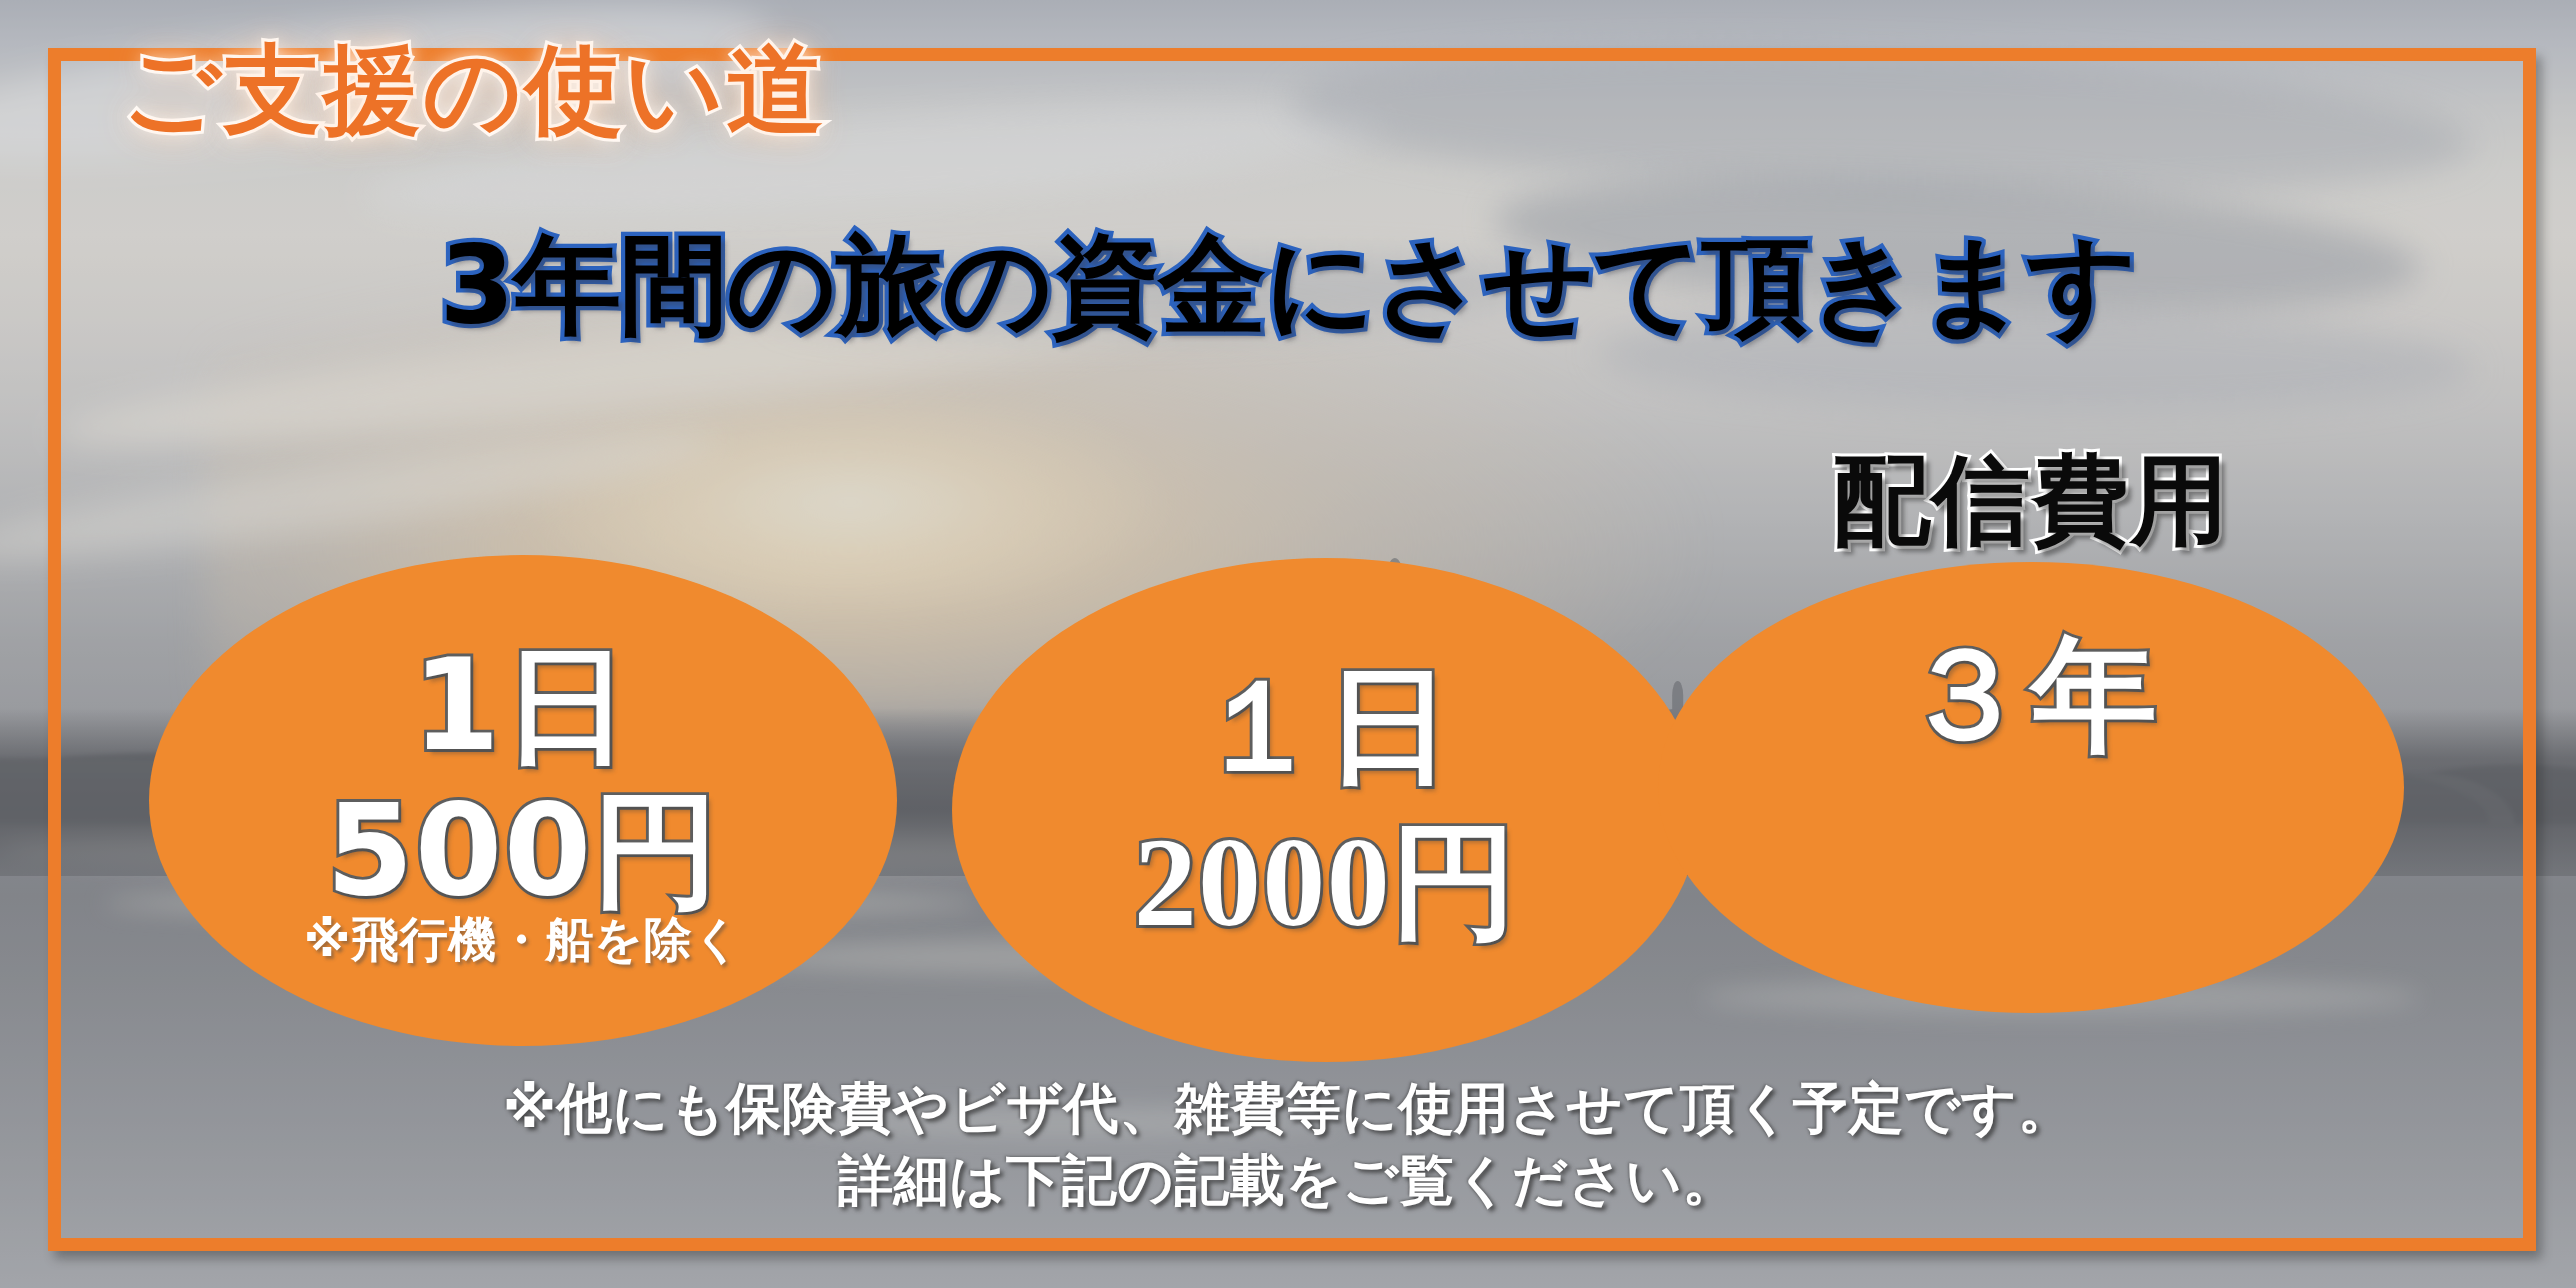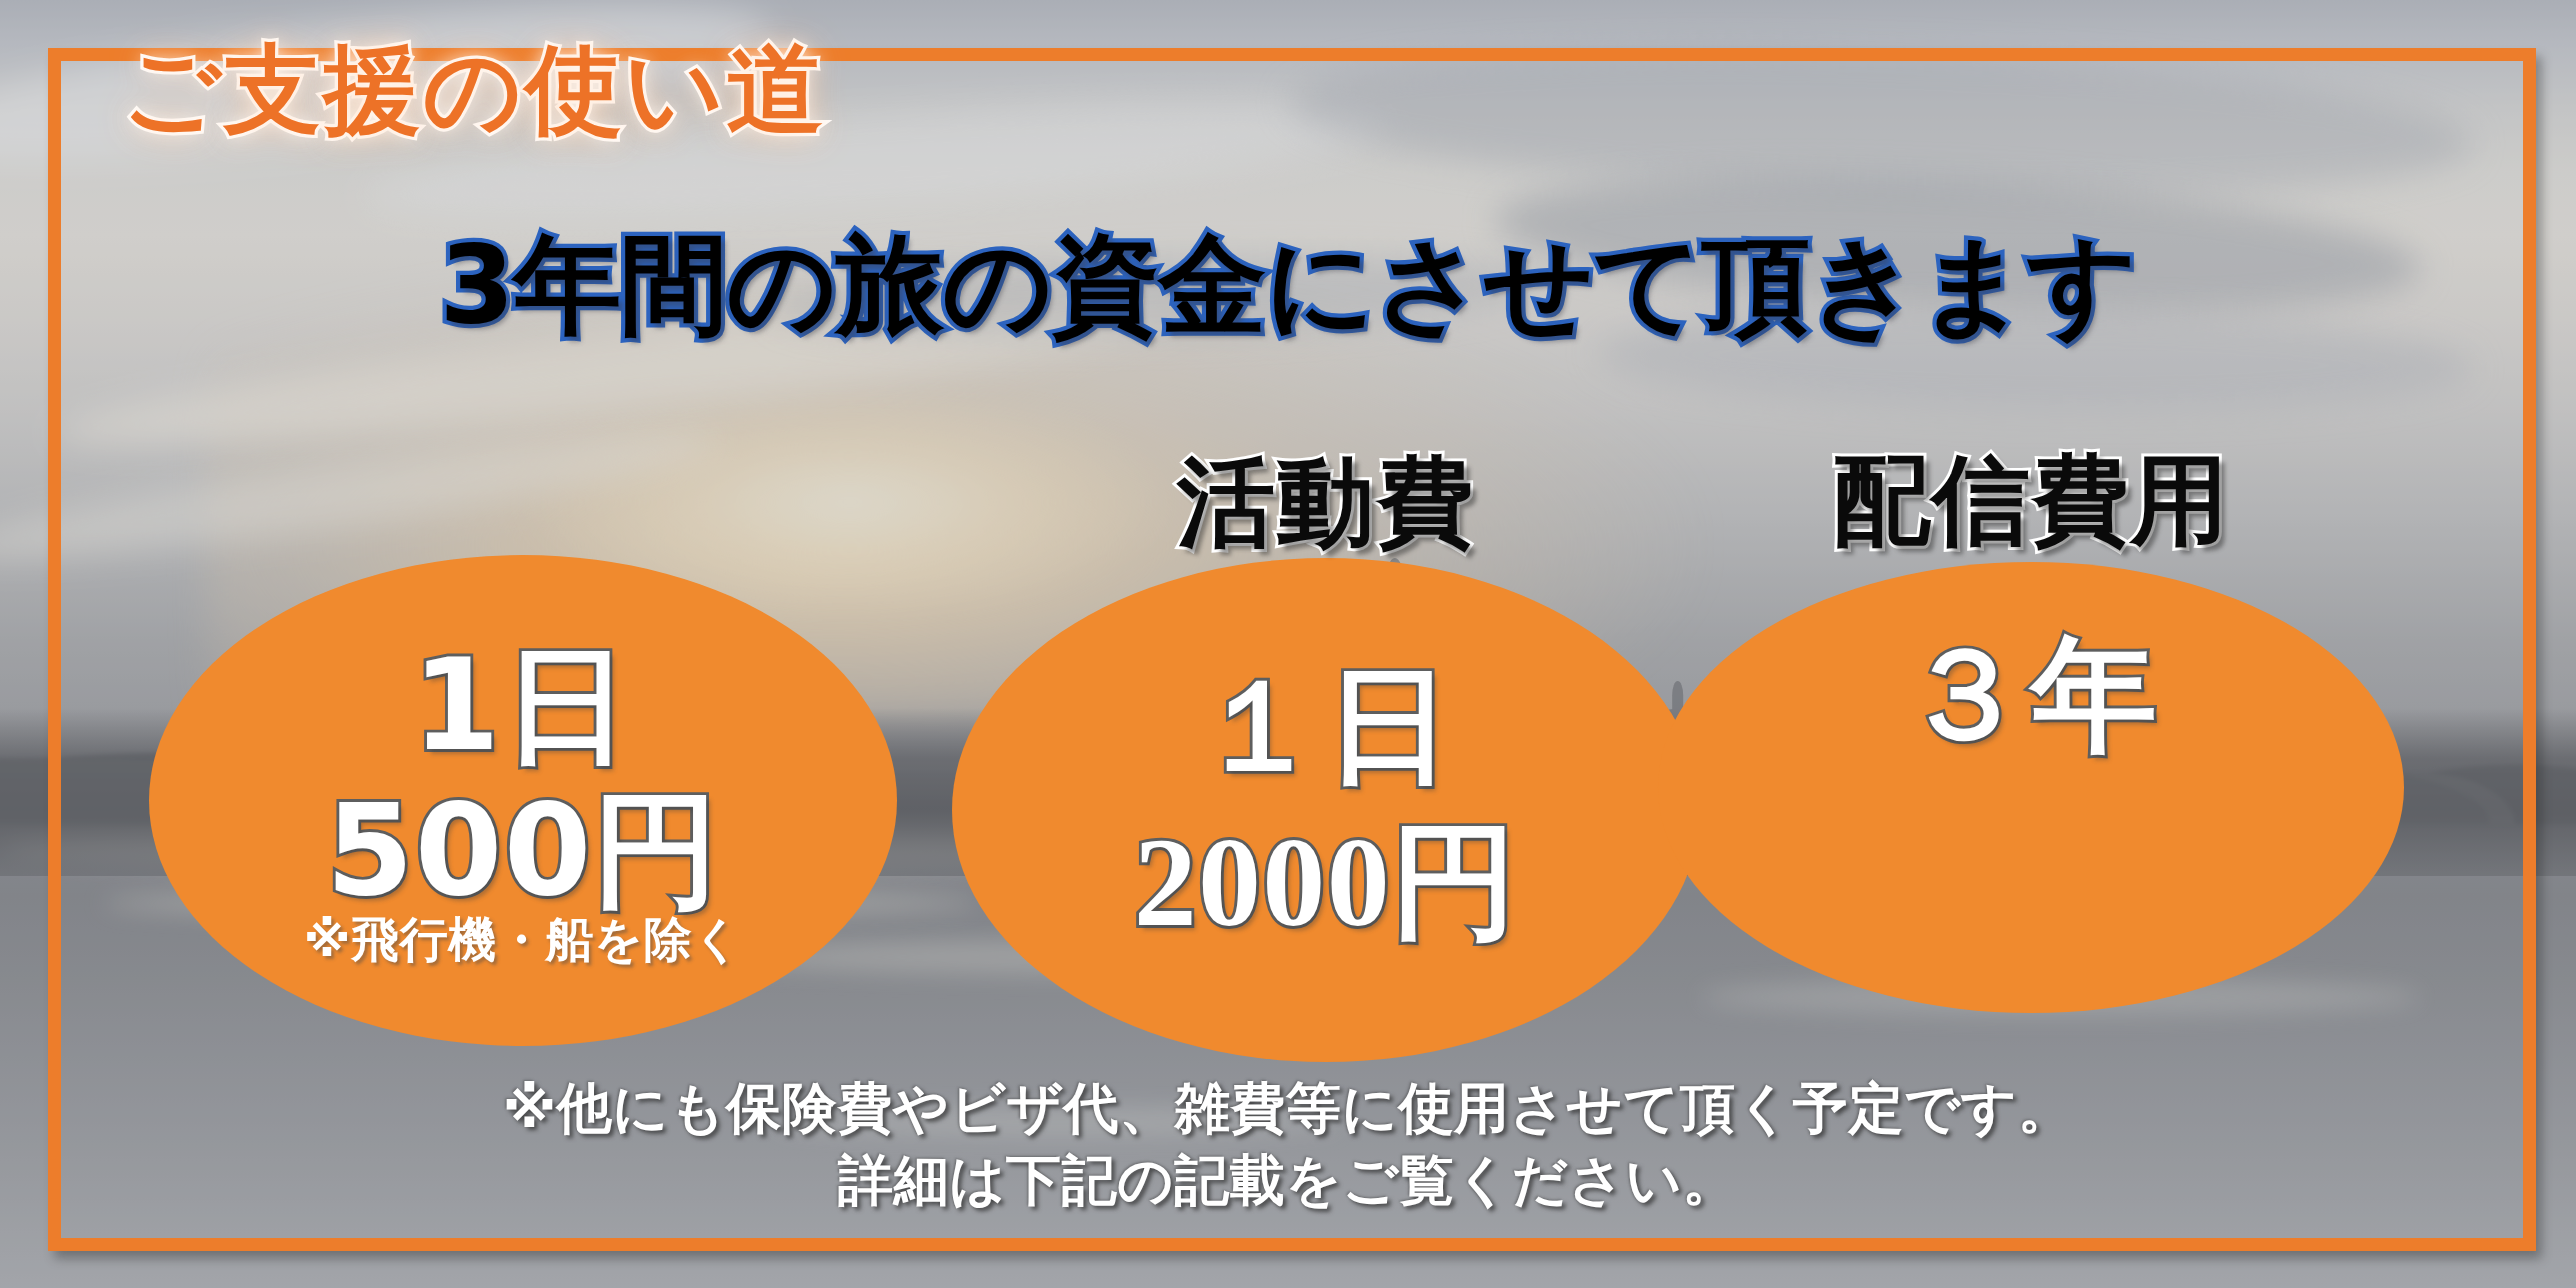--- a/index.html
+++ b/index.html
@@ -260,21 +260,20 @@
 
   <div class="card" id="card1">
     <div class="ellipse"></div>
     <div class="card-body line-a">1日</div>
     <div class="card-body line-b">500円</div>
     <div class="card-note">※飛行機・船を除く</div>
   </div>
 
   <div class="card" id="card2">
     <div class="ellipse"></div>
-    <div class="card-head">活動費</div>
     <div class="card-body line-a">１日</div>
     <div class="card-body line-b">2000円</div>
   </div>
 
   <div class="card" id="card3">
     <div class="ellipse"></div>
     <div class="card-head">配信費用</div>
     <div class="card-body line-a">３年</div>
   </div>
 

